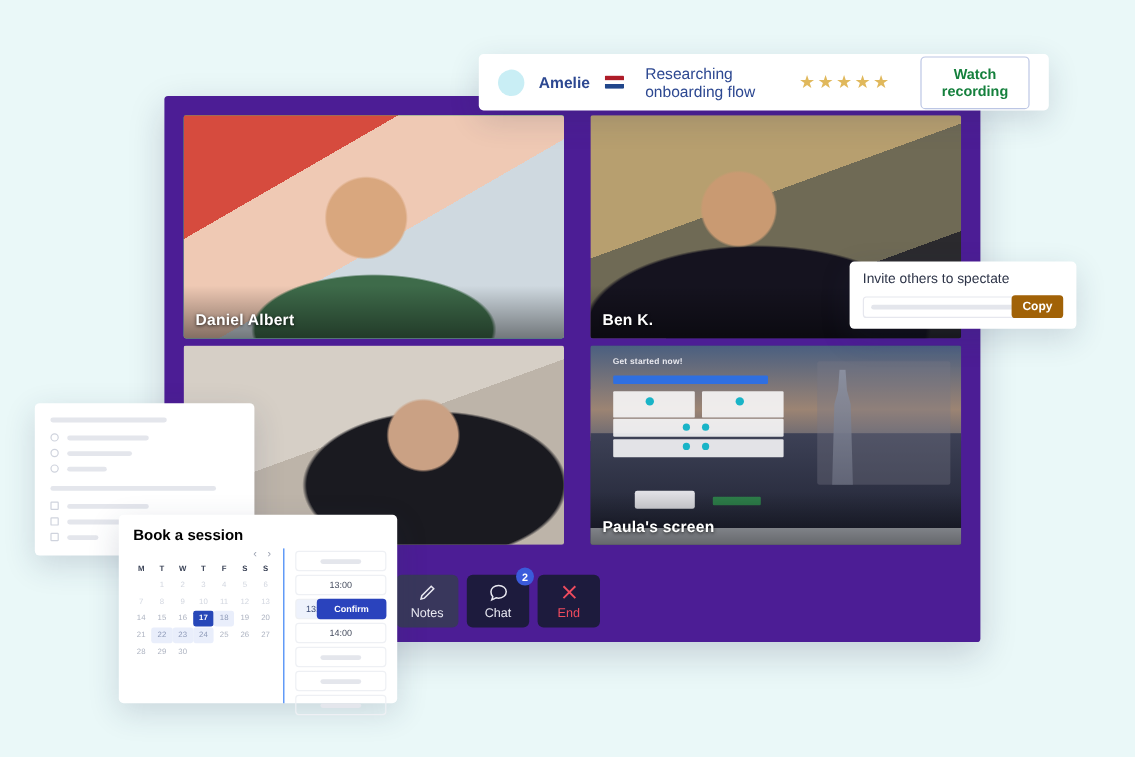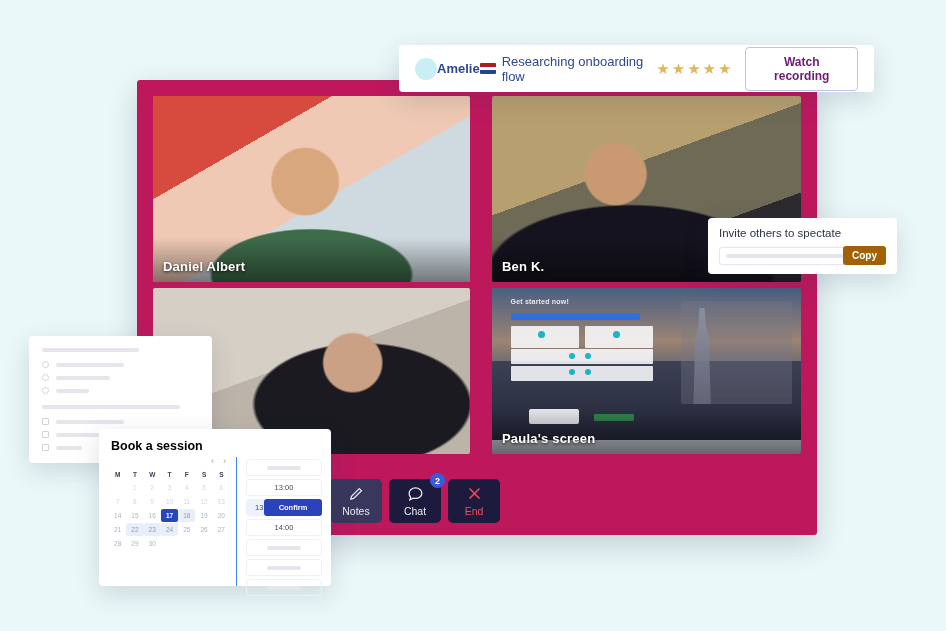--- a/index.html
+++ b/index.html
@@ -8,21 +8,21 @@
     background: #eaf8f8;
     font-family: "Liberation Sans", sans-serif;
     overflow: hidden;
   }
   .stage { position: relative; width: 946px; height: 631px; }
 
   
   .app-window {
     position: absolute; left: 137px; top: 80px;
     width: 680px; height: 455px;
-    background: #be185d;
+    background: #4c1d95;
     border-radius: 3px;
     box-shadow: 0 10px 30px rgba(20,20,60,.18);
     overflow: hidden;
   }
   .video-grid {
     position: absolute; left: 16px; top: 16px;
     width: 648px; height: 390px;
     display: grid;
     grid-template-columns: 317px 309px;
     grid-template-rows: 186px 166px;
@@ -105,32 +105,32 @@
   
   .card {
     position: absolute; background: #fff;
     box-shadow: 0 8px 26px rgba(40,50,90,.16);
     border-radius: 4px;
   }
 
   
   .header-card {
     left: 399px; top: 45px; width: 475px; height: 47px;
-    display: flex; align-items: center; padding: 0 16px; 
+    display: flex; align-items: center; padding: 0 16px; gap: 12px;
     z-index: 6;
   }
   .avatar { width: 22px; height: 22px; border-radius: 50%; background: #c9eef5; flex: none; }
   .hc-name { font-size: 13px; font-weight: bold; color: #2d4891; }
   .flag { width: 16px; height: 11px; border-radius: 1px; overflow: hidden; display: flex; flex-direction: column; flex: none; }
   .flag i { display:block; height: 33.34%; }
   .hc-title { font-size: 13px; color: #2d4891; margin-left: 6px; }
   .stars { margin-left: auto; display:flex; gap: 2px; color:#e0b85c; font-size: 15px; line-height: 1; }
   .watch-btn {
     margin-left: 14px; border: 1px solid #bcc6e4; background: #fff;
-    color: #701a75; font-size: 12px; font-weight: bold;
+    color: #15803d; font-size: 12px; font-weight: bold;
     padding: 7px 12px; border-radius: 4px; cursor: pointer;
     font-family: "Liberation Sans", sans-serif;
   }
 
   
   .transcript-card {
     left: 744px; top: 60px; width: 178px; height: 165px;
     padding: 10px 11px; z-index: 4; overflow: hidden;
   }
   .tr-block {

